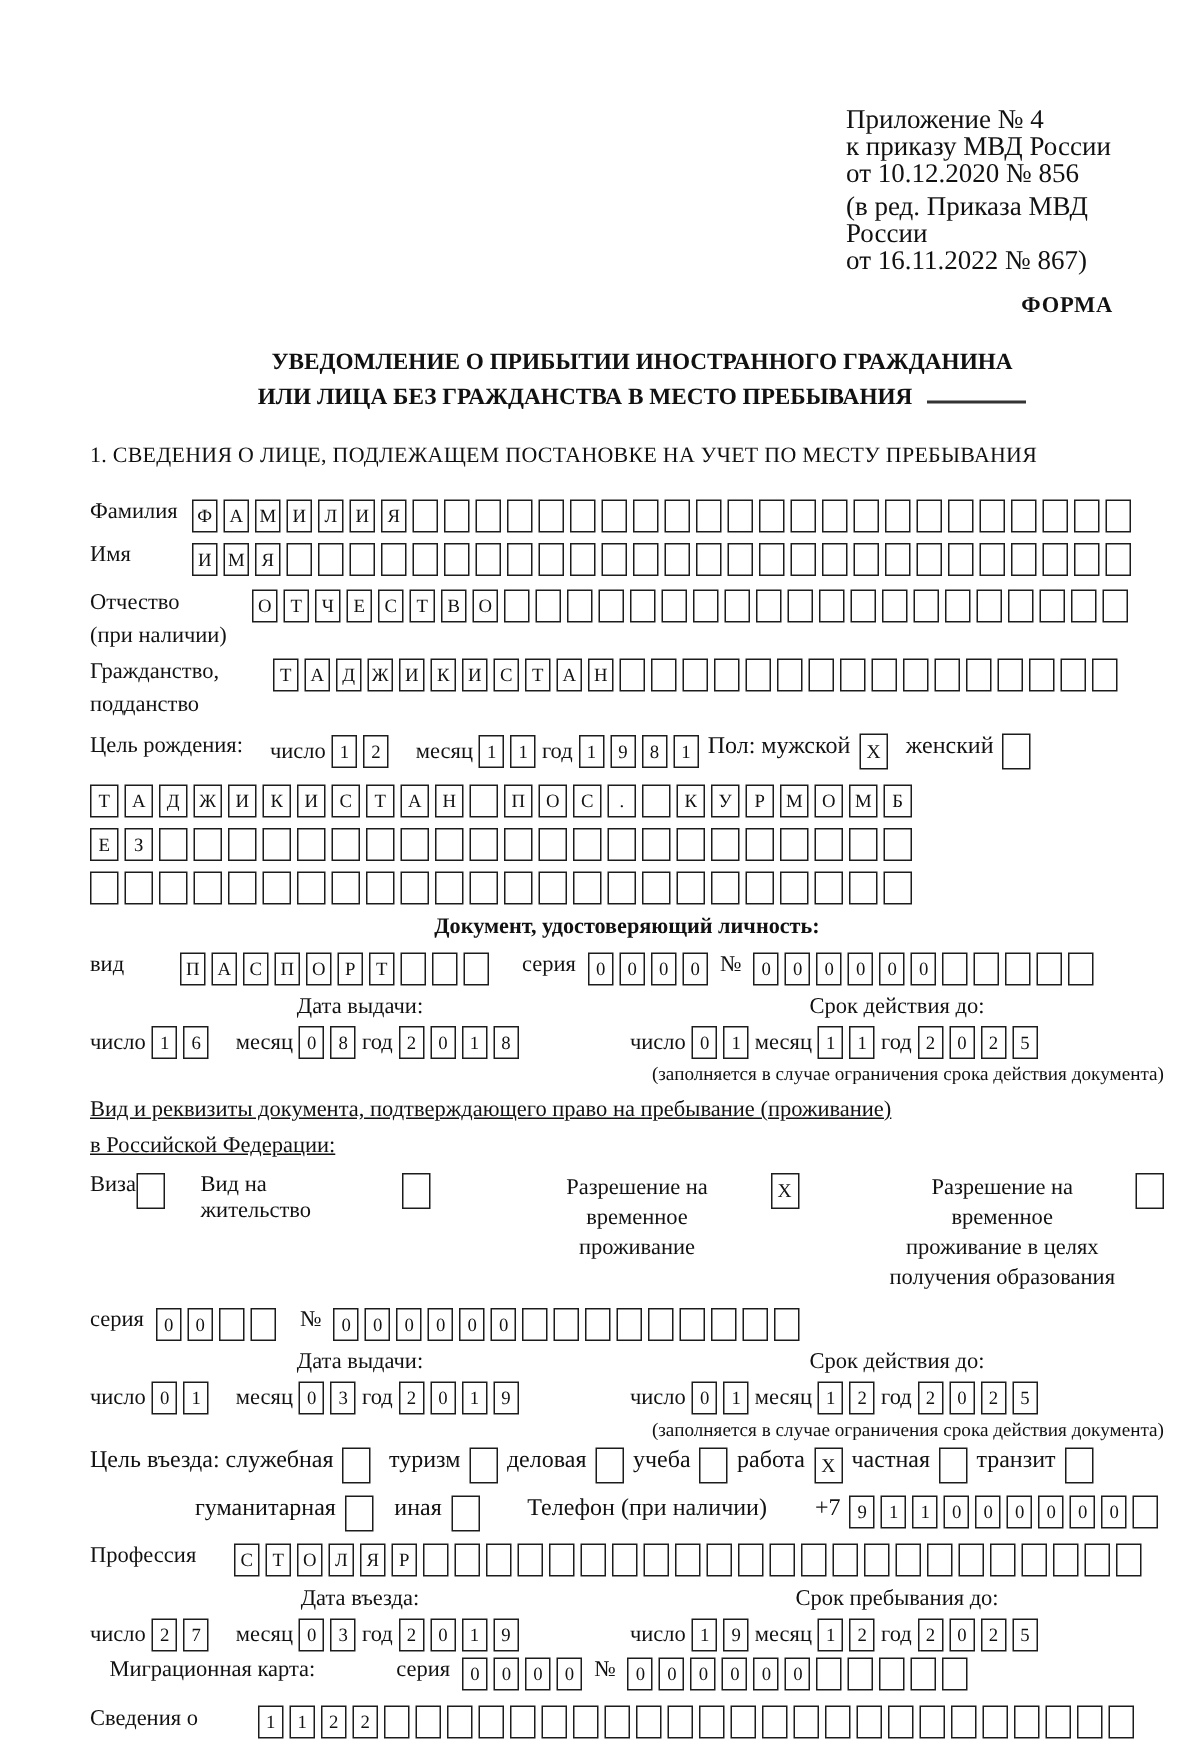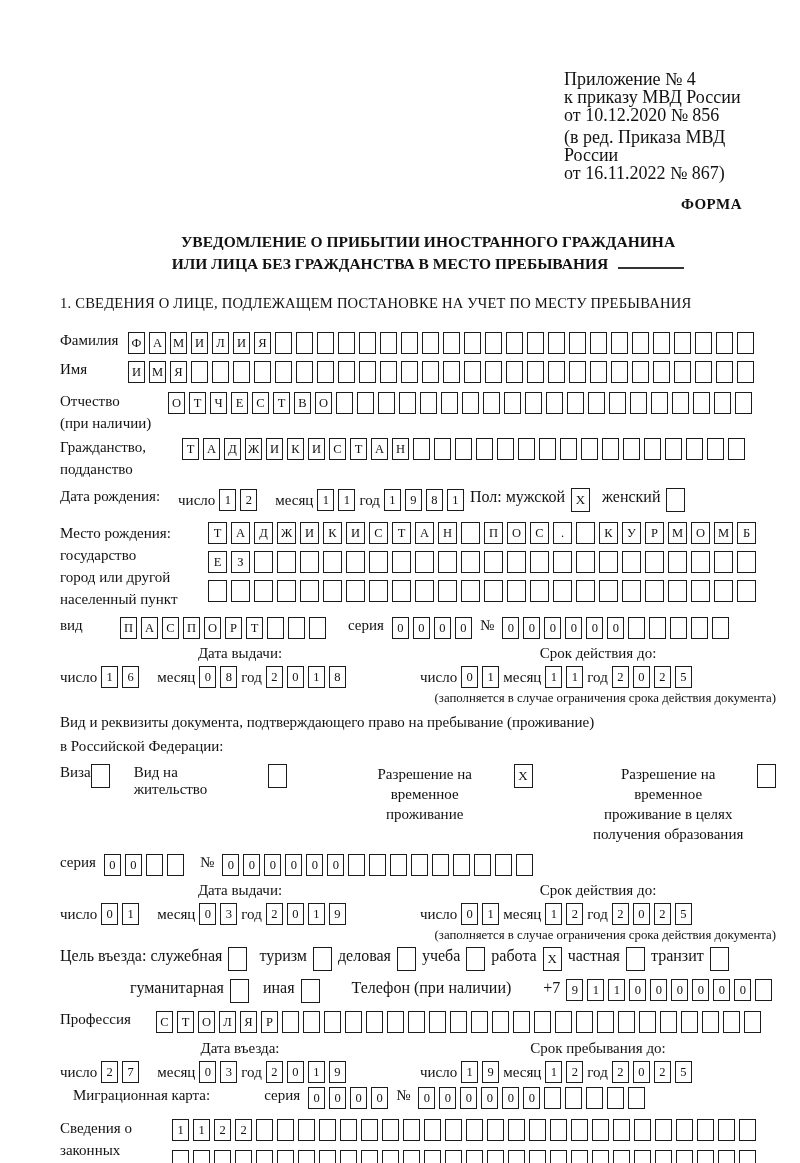--- a/index.html
+++ b/index.html
@@ -30,21 +30,21 @@
   .mt2{margin-top:2px;}
   .stack{display:flex;margin-bottom:7px;}
   .stack .rows{display:flex;flex-direction:column;gap:7px;}
   
   .twocol{display:flex;margin-bottom:4px;}
   .col-l{width:360px;} .col-r{width:356px;}
   .col-head{text-align:center;font-size:15px;margin-bottom:4px;}
   .dg{display:flex;align-items:center;gap:4px;font-size:15px;}
   .dg .sp{width:10px;}
   .note{font-size:12.8px;text-align:right;margin-top:3px;white-space:nowrap;}
-  .para{font-size:15px;line-height:24px;margin-bottom:4px;}
+  .para{font-size:15px;line-height:24px;margin-bottom:4px;text-decoration:underline;}
   
   .ckrow{display:flex;align-items:flex-start;margin:6px 0 10px 0;font-size:15px;}
   .cklbl{text-align:center;line-height:20px;margin-left:44px;}
   .ckrow .cb{margin-top:0px;}
   .doc-head{font-weight:bold;font-size:14.8px;text-align:center;margin:2px 0 8px 0;}
 </style>
 </head>
 <body>
 
 <div class="page">
@@ -207,21 +207,21 @@
         <span class="cell"></span>
         <span class="cell"></span>
         <span class="cell"></span>
         <span class="cell"></span>
         <span class="cell"></span>
         <span class="cell"></span>
       </span>
   </div>
 
   <div class="row" style="gap:6px;margin-bottom:10px;">
-    <span class="lbl">Дата рождения:</span>
+    <span class="lbl">Цель рождения:</span>
     <span class="dg" style="margin-left:12px;">
       <span>число</span>
       <span class="cells">
           <span class="cell">1</span>
           <span class="cell">2</span>
         </span>
       <span class="sp"></span>
       <span>месяц</span>
       <span class="cells">
           <span class="cell">1</span>
@@ -235,26 +235,20 @@
           <span class="cell">1</span>
         </span>
     </span>
     <span>Пол: мужской</span>
     <span class="cb">X</span>
     <span style="margin-left:6px;">женский</span>
     <span class="cb"></span>
   </div>
 
   <div class="stack">
-    <div class="lblcol w146">
-      <div>Место рождения:</div>
-      <div>государство</div>
-      <div>город или другой</div>
-      <div>населенный пункт</div>
-    </div>
     <div class="rows">
       <span class="cells wide">
           <span class="cell">Т</span>
           <span class="cell">А</span>
           <span class="cell">Д</span>
           <span class="cell">Ж</span>
           <span class="cell">И</span>
           <span class="cell">К</span>
           <span class="cell">И</span>
           <span class="cell">С</span>
@@ -323,20 +317,21 @@
           <span class="cell"></span>
           <span class="cell"></span>
           <span class="cell"></span>
           <span class="cell"></span>
           <span class="cell"></span>
           <span class="cell"></span>
         </span>
     </div>
   </div>
 
+  <div class="doc-head">Документ, удостоверяющий личность:</div>
 
   <div class="row" style="gap:8px;margin-bottom:6px;">
     <span class="lbl" style="width:52px;">вид</span>
     <span class="cells">
         <span class="cell">П</span>
         <span class="cell">А</span>
         <span class="cell">С</span>
         <span class="cell">П</span>
         <span class="cell">О</span>
         <span class="cell">Р</span>

